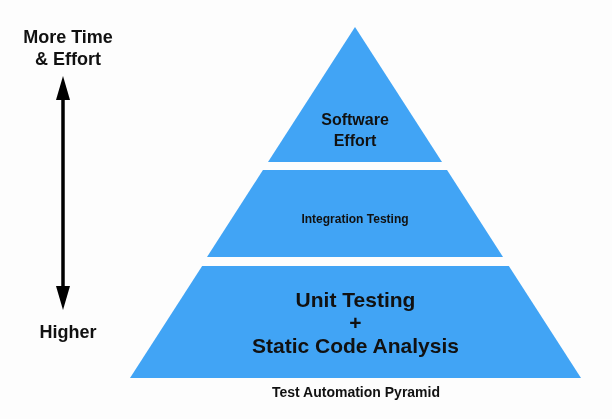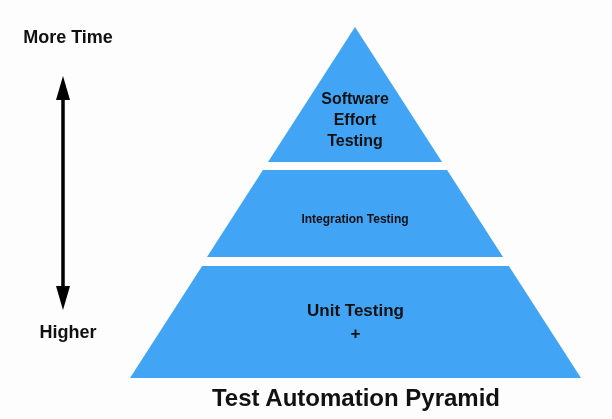--- a/index.html
+++ b/index.html
@@ -67,68 +67,69 @@
     clip-path: polygon(18.9% 0, 81.1% 0, 100% 100%, 0 100%);
     justify-content: center;
     padding-top: 11px;
     font-size: 12px;
     line-height: 22px;
   }
   .tier-bottom {
     left: 130px; top: 266px; width: 451px; height: 112px;
     clip-path: polygon(16% 0, 84% 0, 100% 100%, 0 100%);
     justify-content: center;
-    font-size: 17px;
+    font-size: 21px;
     line-height: 23px;
   }
   .tier-line { display: block; }
 
   
   .caption {
     position: absolute;
     left: 130px;
     top: 384px;
     width: 452px;
     text-align: center;
     font-weight: bold;
-    font-size: 24px;
+    font-size: 14px;
     color: var(--ink);
   }
 </style>
 </head>
 <body>
 
 <div class="canvas">
 
   <div class="scale-label top">
     <span class="tier-line">More Time</span>
+    <span class="tier-line">&amp; Effort</span>
   </div>
 
   <div class="arrow-wrap">
     <svg width="26" height="242" viewBox="0 0 26 242" aria-hidden="true">
       <line x1="13" y1="22" x2="13" y2="220" stroke="#000000" stroke-width="3.5"></line>
       <polygon points="13,4 6,28 20,28" fill="#000000"></polygon>
       <polygon points="13,238 6,214 20,214" fill="#000000"></polygon>
     </svg>
   </div>
 
   <div class="scale-label bottom">
     <span class="tier-line">Higher</span>
   </div>
 
   <div class="tier tier-top">
     <span class="tier-line">Software</span>
     <span class="tier-line">Effort</span>
-    <span class="tier-line">Testing</span>
   </div>
 
   <div class="tier tier-middle">
     <span class="tier-line">Integration Testing</span>
   </div>
 
   <div class="tier tier-bottom">
     <span class="tier-line">Unit Testing</span>
     <span class="tier-line">+</span>
+    <span class="tier-line">Static Code Analysis</span>
   </div>
 
   <div class="caption">Test Automation Pyramid</div>
 
 </div>
 
 </body></html>

